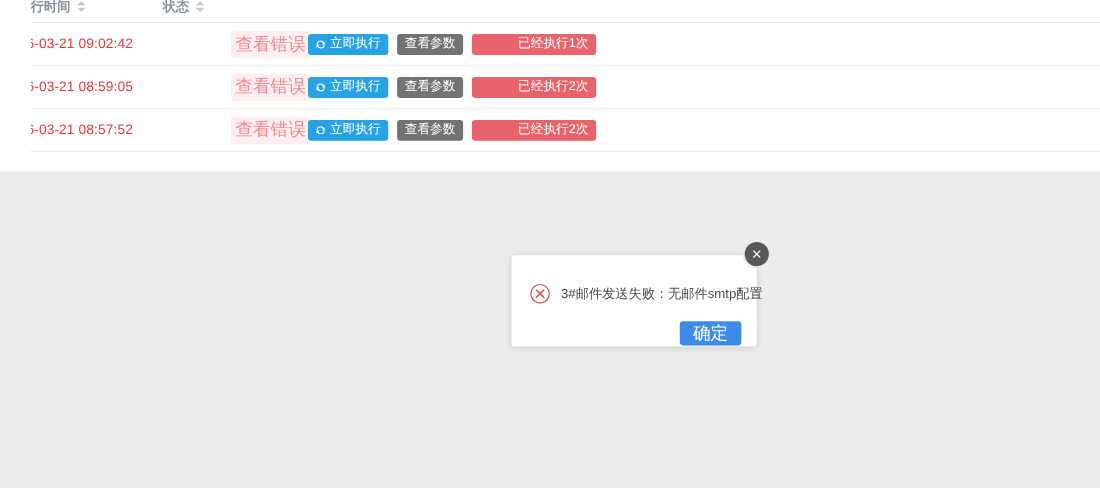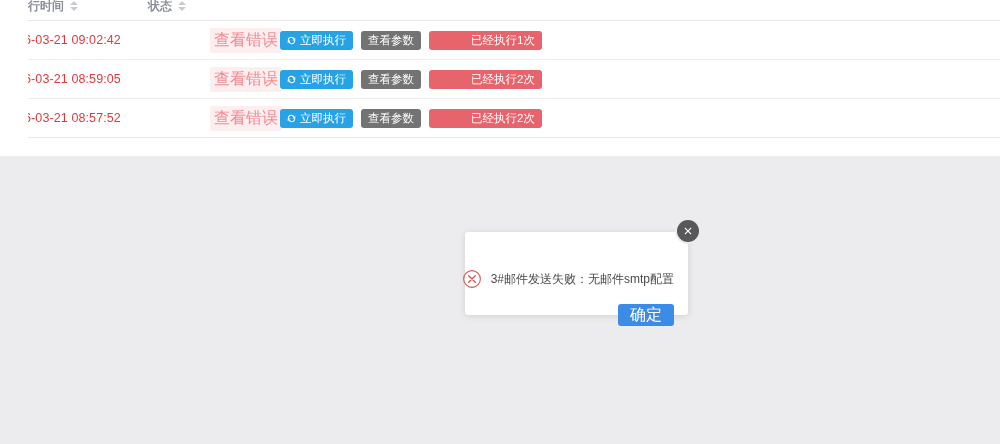--- a/index.html
+++ b/index.html
@@ -167,23 +167,22 @@
     height: 83px;
     background: #ffffff;
     border-radius: 3px;
     box-shadow: 0 1px 6px rgba(0,0,0,0.12);
   }
 
   .modal-body {
     display: flex;
     align-items: center;
     gap: 9px;
-    padding: 32px 14px 0 16px;
+    padding: 20px 14px 0 16px;
     height: 30px;
-    justify-content: flex-end;
   }
 
   .error-icon {
     flex: 0 0 auto;
     width: 20px;
     height: 20px;
   }
   .error-icon svg { display: block; }
 
   .modal-msg {

